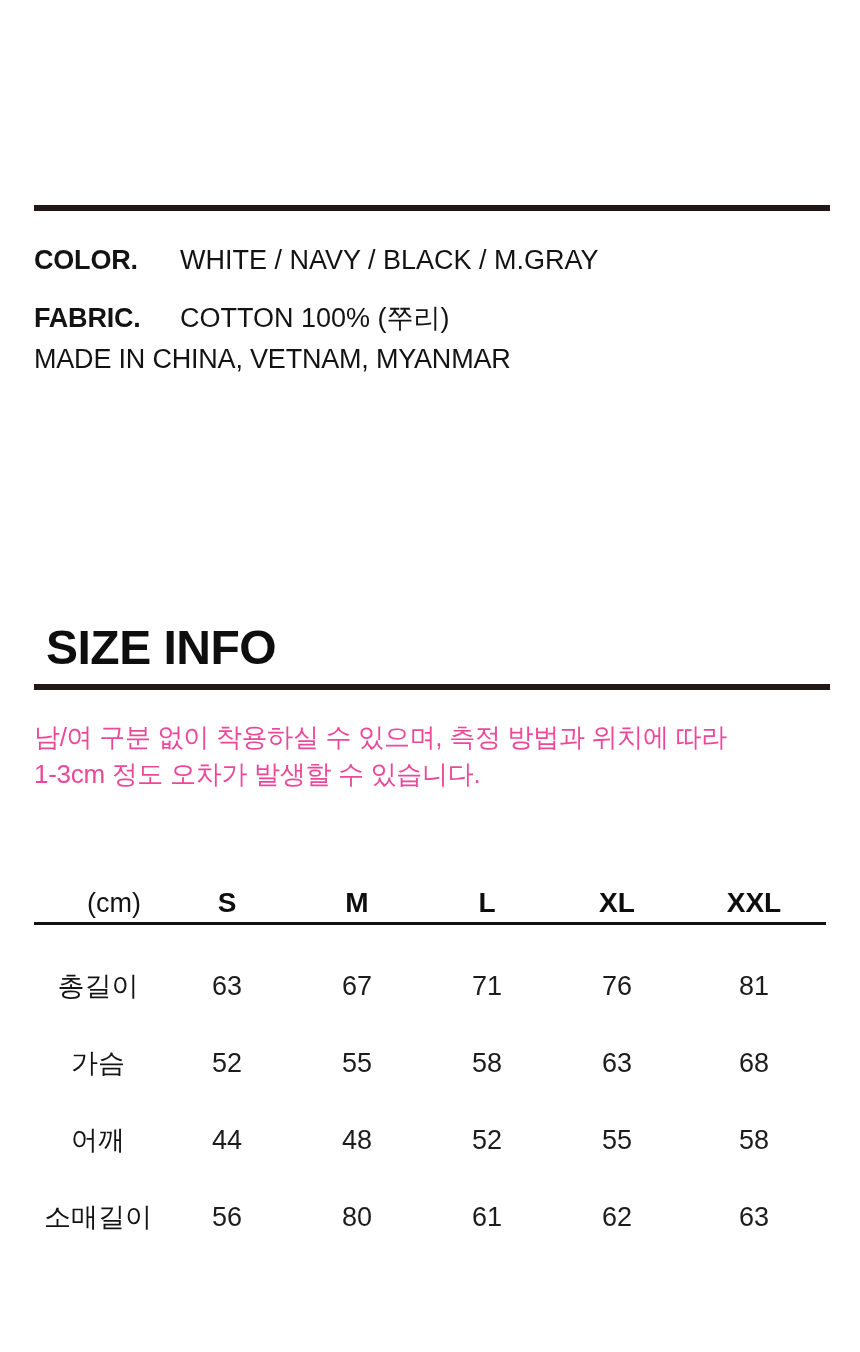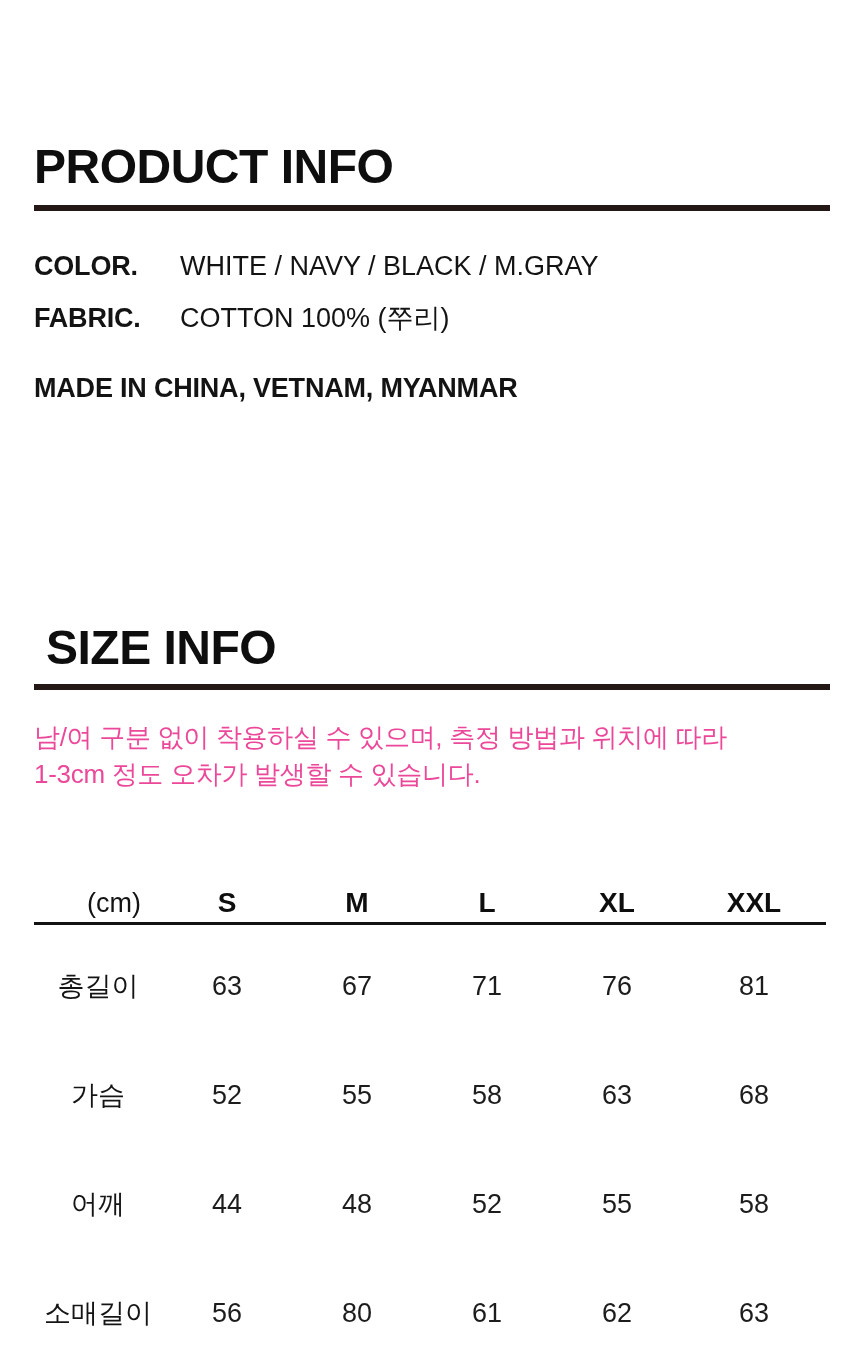--- a/index.html
+++ b/index.html
@@ -39,23 +39,23 @@
   .info-row {
     position: absolute;
     left: 34px;
     display: flex;
     align-items: baseline;
     font-size: 27px;
     line-height: 30px;
     white-space: nowrap;
     color: #131313;
   }
-  #color-row  { top: 251px; }
+  #color-row  { top: 245px; }
   #fabric-row { top: 303px; }
-  #made-row   { top: 373px; font-weight: 700; letter-spacing: -0.2px; text-align: right; }
+  #made-row   { top: 344px; font-weight: 400; letter-spacing: -0.2px; text-align: right; }
   .info-label { width: 146px; font-weight: 700; flex: 0 0 auto; letter-spacing: -0.2px; }
   .info-value { font-weight: 400; }
 
   .size-note {
     position: absolute;
     left: 34px;
     top: 719px;
     font-size: 26px;
     line-height: 37px;
     color: #ec4899;
@@ -86,42 +86,41 @@
     font-size: 28px;
     font-weight: 700;
     text-align: center;
     color: #0e0e0e;
   }
   .t-head-rule {
     height: 3px;
     background: #121212;
     margin-top: 2px;
   }
-  .t-row { height: 27px; margin-top: 82px; }
+  .t-row { height: 27px; margin-top: 50px; }
   .t-row.first { margin-top: 43px; }
   .t-row-label {
     font-size: 27px;
     font-weight: 400;
     text-align: center;
     color: #141414;
     white-space: nowrap;
   }
   .t-cell {
     font-size: 27px;
     font-weight: 400;
     text-align: center;
     color: #1c1c1c;
   }
 </style>
 </head>
 <body>
 
 <div class="page">
 
-  <h1 id="product-title" class="section-title">PRODUCT INFO</h1>
 
   <div id="rule-product" class="rule"></div>
 
   <div id="color-row" class="info-row">
     <span class="info-label">COLOR.</span>
     <span class="info-value">WHITE / NAVY / BLACK / M.GRAY</span>
   </div>
 
   <div id="fabric-row" class="info-row">
     <span class="info-label">FABRIC.</span>

